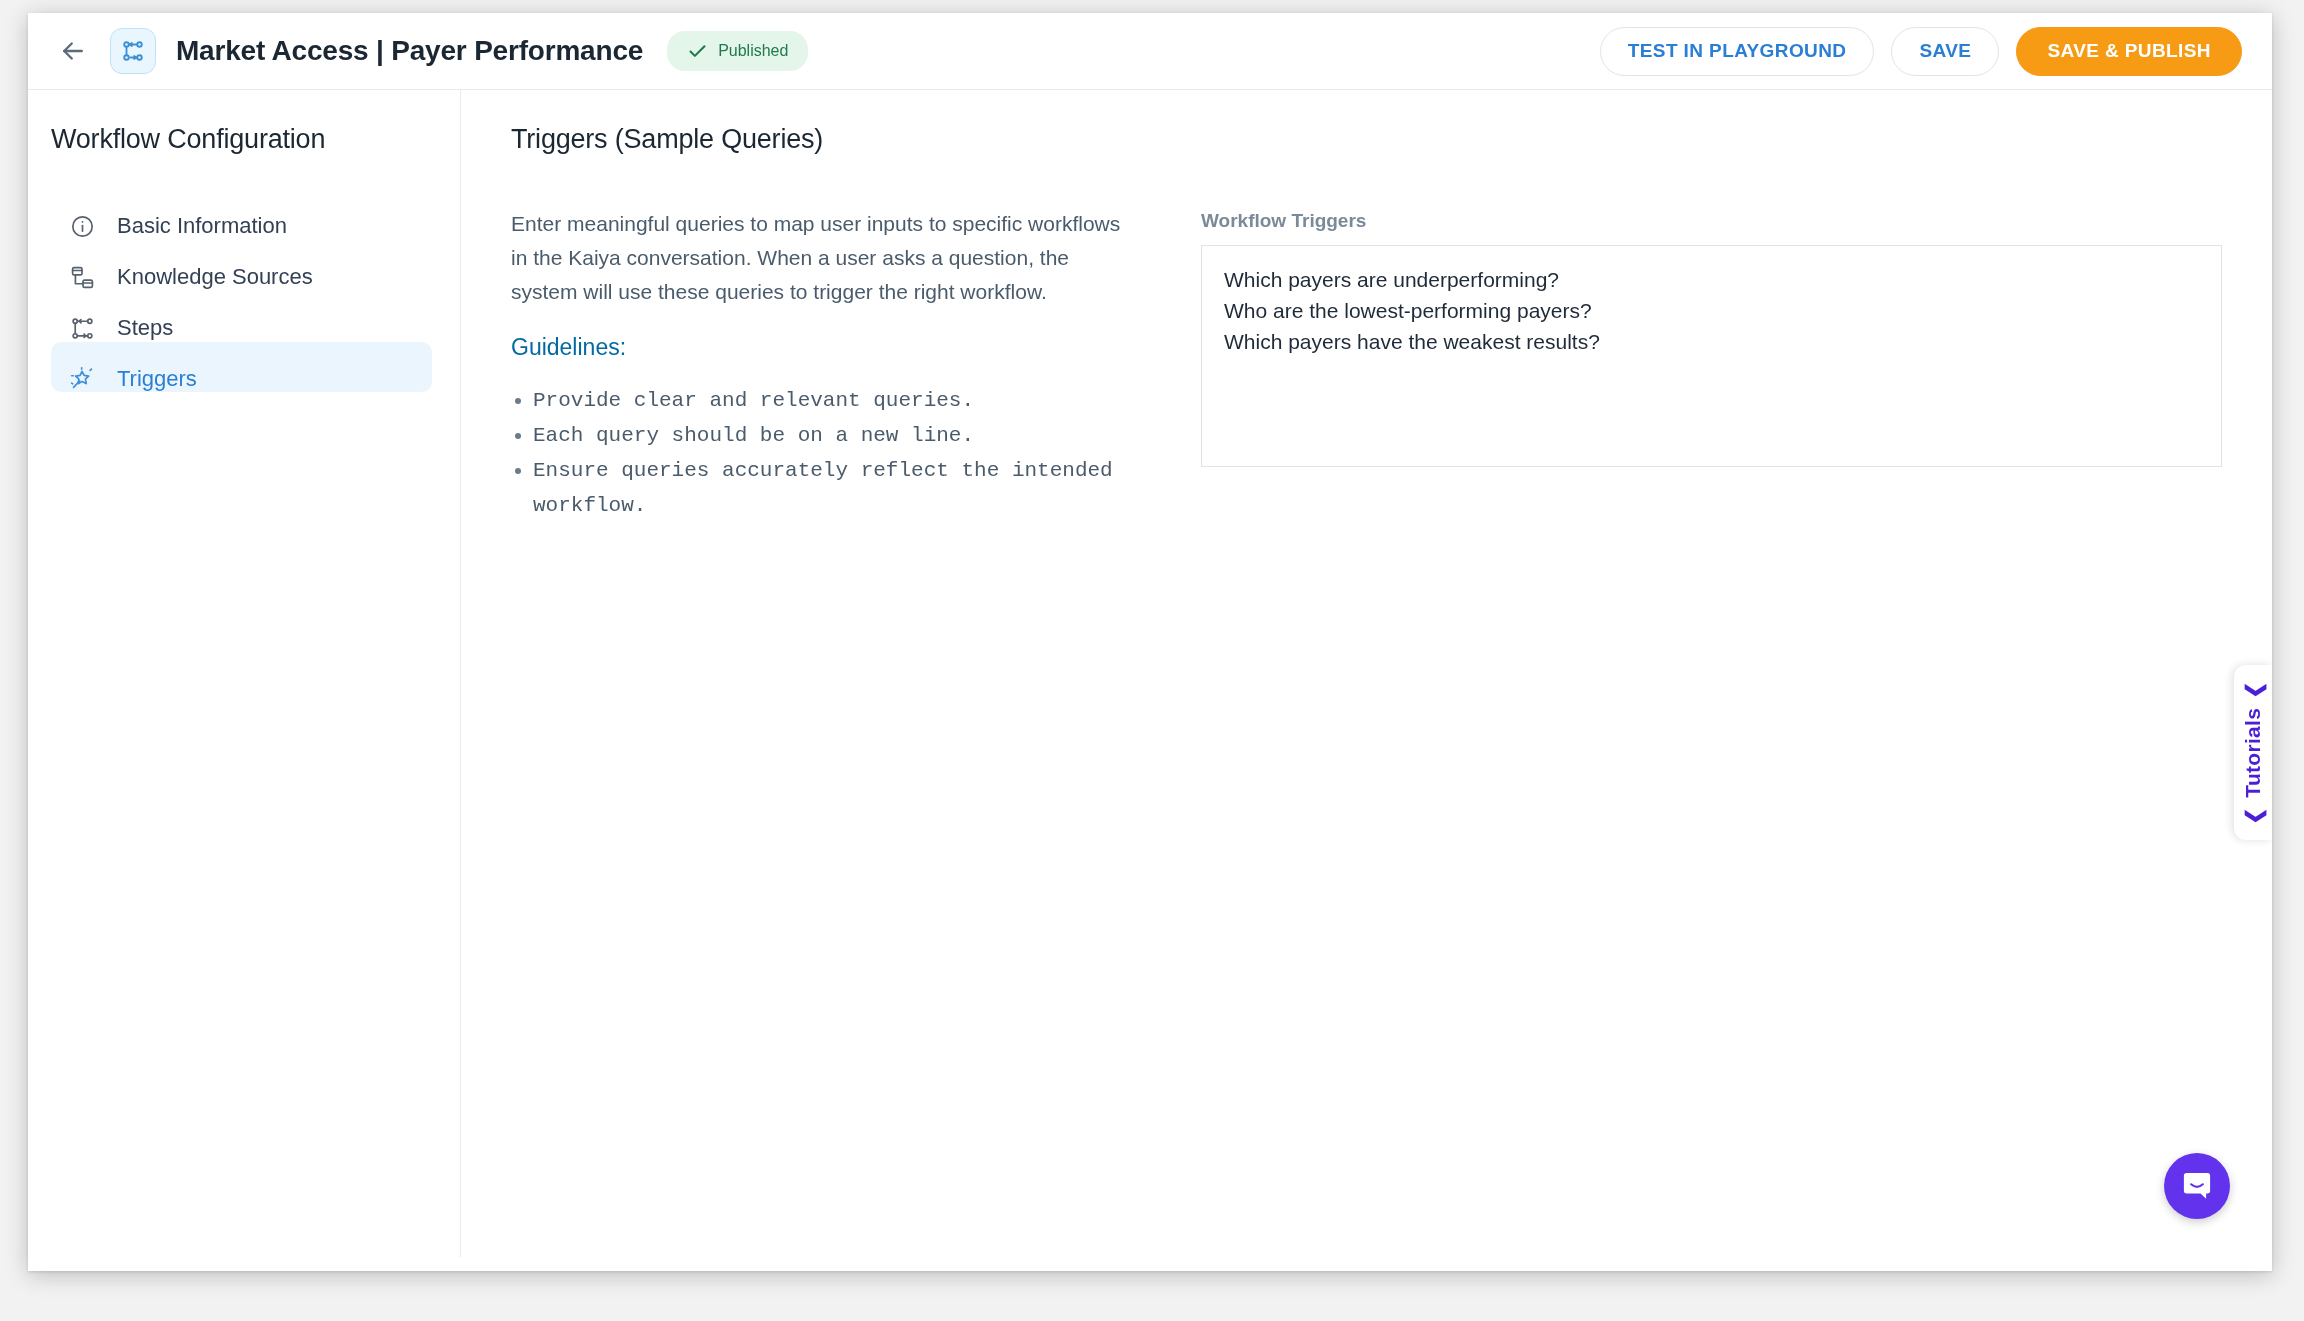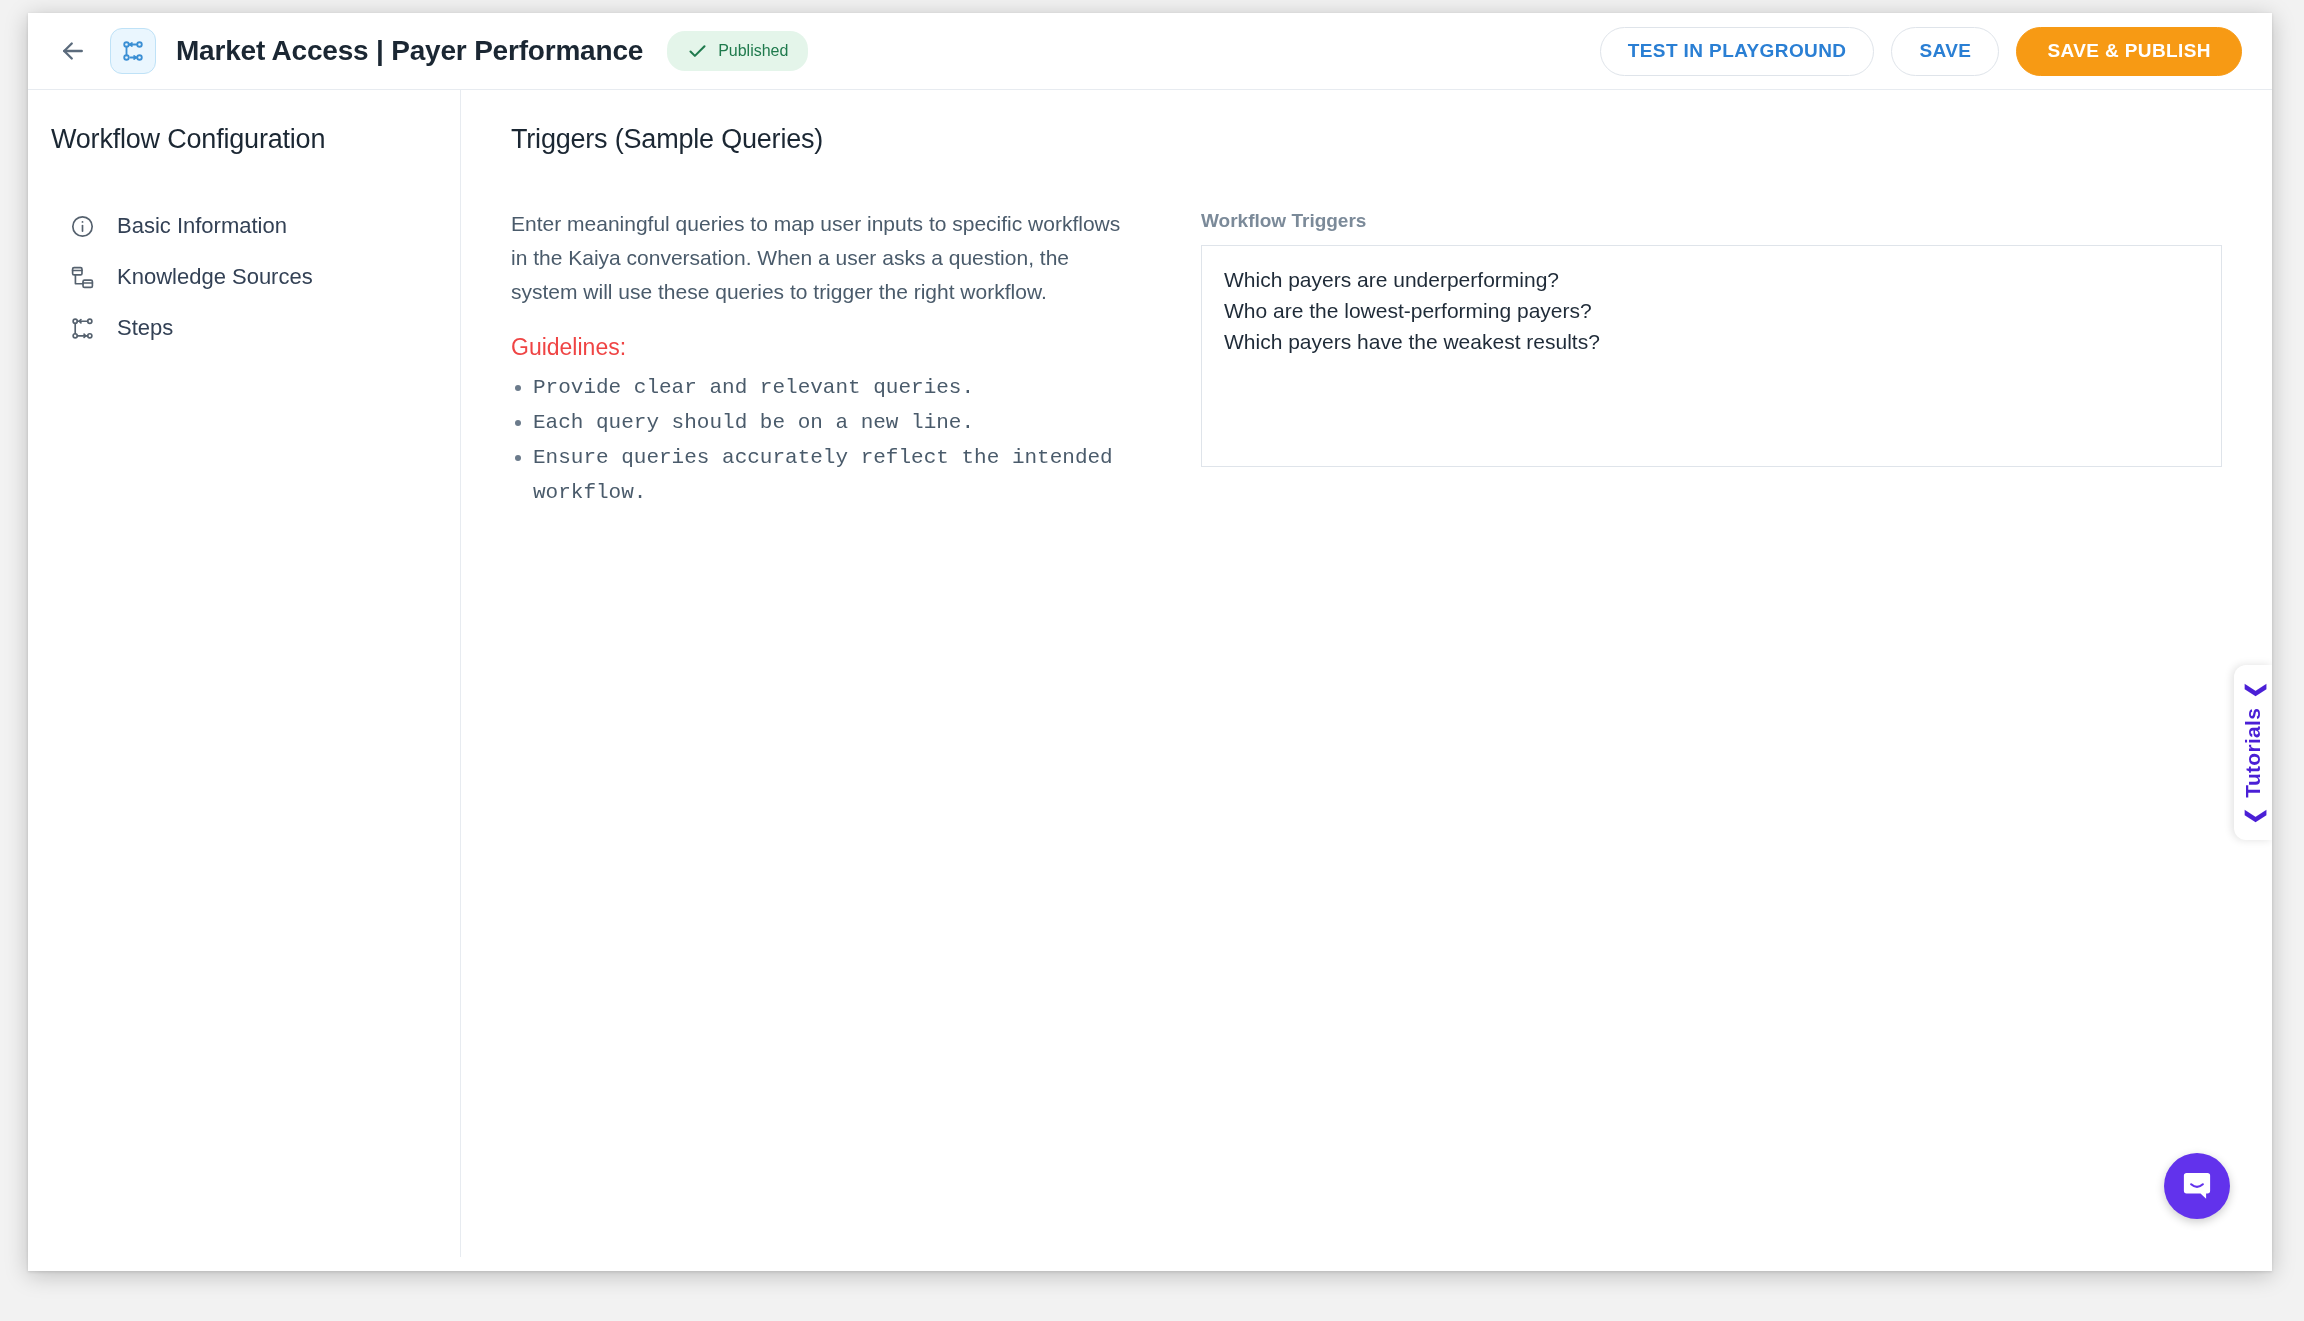--- a/index.html
+++ b/index.html
@@ -161,22 +161,22 @@
   }
   #left-col { width: 620px; flex: 0 0 620px; }
   #intro-text {
     font-size: 21px;
     line-height: 1.62;
     color: #4a5b6b;
     margin-bottom: 25px;
   }
   #guidelines-heading {
     font-size: 23px;
-    color: #ef4444;
-    margin-bottom: 10px;
+    color: #0369a1;
+    margin-bottom: 23px;
   }
   #guidelines-list { list-style: none; font-family: Liberation Mono, monospace; }
   #guidelines-list li {
     font-size: 21px;
     color: #4a5b6b;
     line-height: 1.66;
     padding-left: 22px;
     position: relative;
   }
   #guidelines-list li::before {
@@ -338,20 +338,33 @@
             <line x1="7" y1="5" x2="17" y2="5"></line>
             <line x1="7" y1="19" x2="17" y2="19"></line>
             <line x1="5" y1="7" x2="5" y2="17"></line>
             <polyline points="10.5 3.4 8.9 5 10.5 6.6"></polyline>
             <polyline points="13.5 17.4 15.1 19 13.5 20.6"></polyline>
           </svg>
         </span>
         <span>Steps</span>
       </div>
 
+      <div class="nav-item active">
+        <span class="nav-ico">
+          <svg width="25" height="25" viewBox="0 0 24 24" fill="none" stroke="currentColor" stroke-width="1.6" stroke-linecap="round" stroke-linejoin="round">
+            <path d="M11.5 4.2 L13.6 8.1 L17.9 8.7 L14.8 11.6 L15.6 15.9 L11.5 13.9 L7.8 16 L8.5 11.6 L5.4 8.7 L9.7 8.1 Z"></path>
+            <line x1="9.2" y1="13.4" x2="3.4" y2="19.6"></line>
+            <line x1="19.3" y1="3.3" x2="20.6" y2="2"></line>
+            <line x1="3.1" y1="8.4" x2="1.6" y2="8.4"></line>
+            <line x1="11.2" y1="1.9" x2="11.2" y2="0.8"></line>
+            <line x1="2.6" y1="16.2" x2="1.6" y2="15.5"></line>
+          </svg>
+        </span>
+        <span>Triggers</span>
+      </div>
     </div>
 
     <div id="main">
       <div id="section-title">Triggers (Sample Queries)</div>
 
       <div id="main-cols">
 
         <div id="left-col">
           <p id="intro-text">Enter meaningful queries to map user inputs to specific workflows in the Kaiya conversation. When a user asks a question, the system will use these queries to trigger the right workflow.</p>
           <div id="guidelines-heading">Guidelines:</div>

